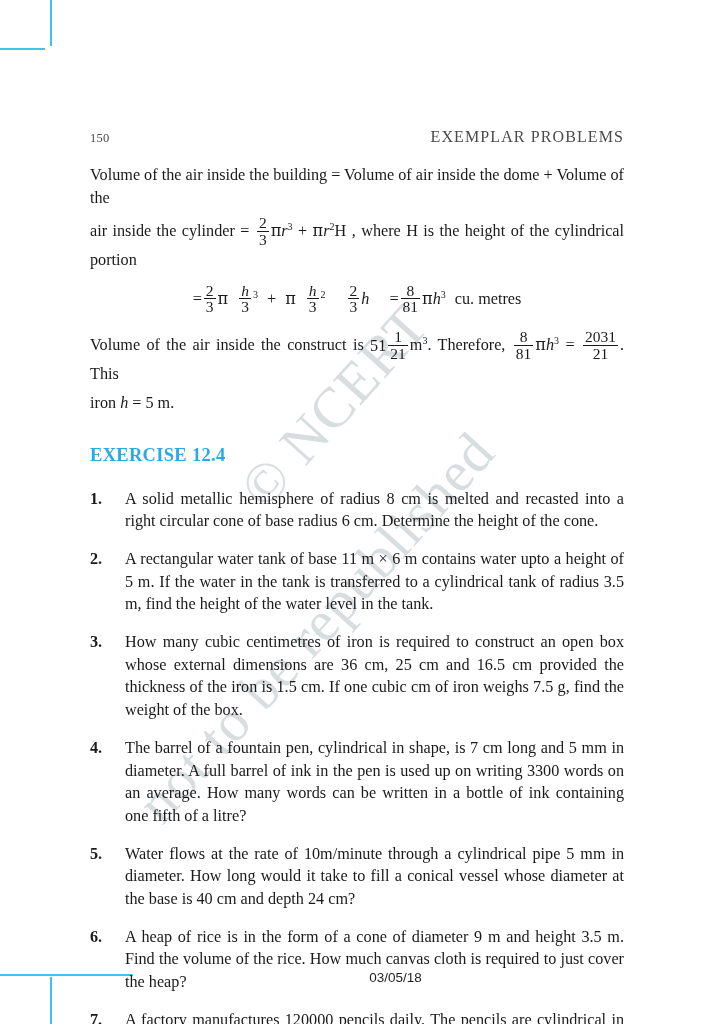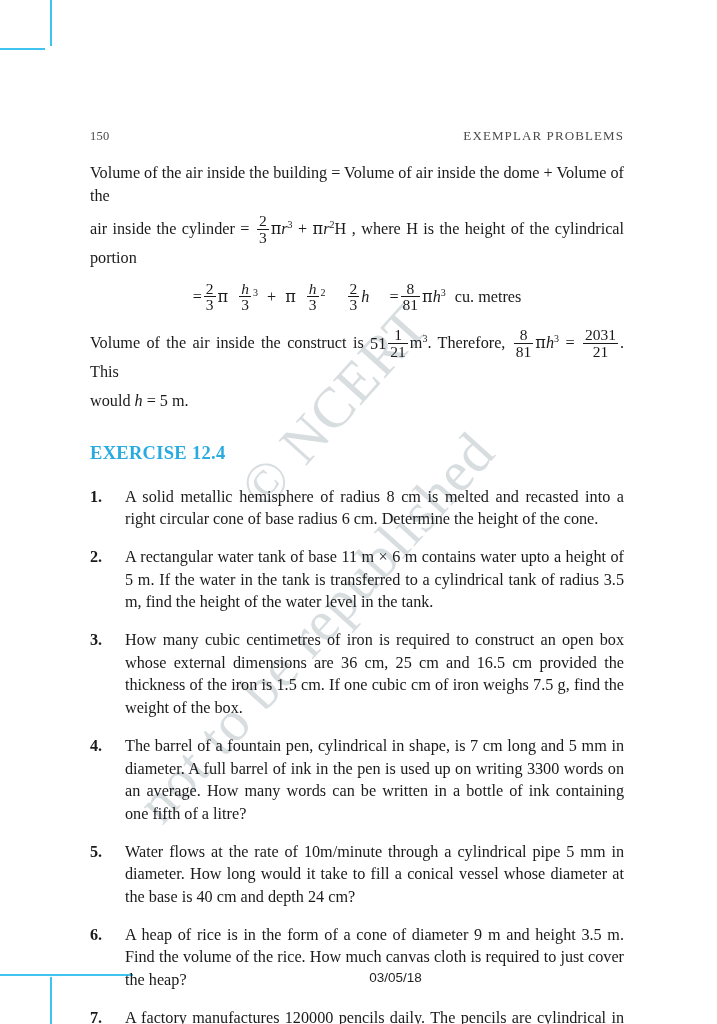--- a/index.html
+++ b/index.html
@@ -76,21 +76,21 @@
 
   .runhead {
     display: flex;
     justify-content: space-between;
     align-items: baseline;
     font-size: 12.5px;
     color: #4a4a4a;
     margin-bottom: 18px;
   }
   .runhead .folio { letter-spacing: 0.2px; }
-  .runhead .bookname { letter-spacing: 1.1px; font-size: 13px; }
+  .runhead .bookname { letter-spacing: 1.1px; font-size: 16px; }
 
   p.body {
     font-size: 16.2px;
     line-height: 1.42;
     margin: 0 0 6px 0;
     text-align: justify;
   }
 
   
   .frac {
@@ -245,21 +245,21 @@
           <span class="den">81</span>
         </span><span class="pi">π</span><span class="mi">h</span><span class="sup">3</span>
       <span>=</span>
       <span class="frac">
           <span class="num">2031</span>
           <span class="den">21</span>
         </span><span>. This</span>
     </p>
 
     <p class="body">
-      <span>would</span>
+      <span>iron</span>
       <span class="mi">h</span>
       <span>= 5 m.</span>
     </p>
 
     <h2 class="exercise">EXERCISE 12.4</h2>
 
     <ol class="qlist">
       <li>
         <span class="qnum">1.</span>
         <span>A solid metallic hemisphere of radius 8 cm is melted and recasted into a right circular cone of base radius 6 cm. Determine the height of the cone.</span>

